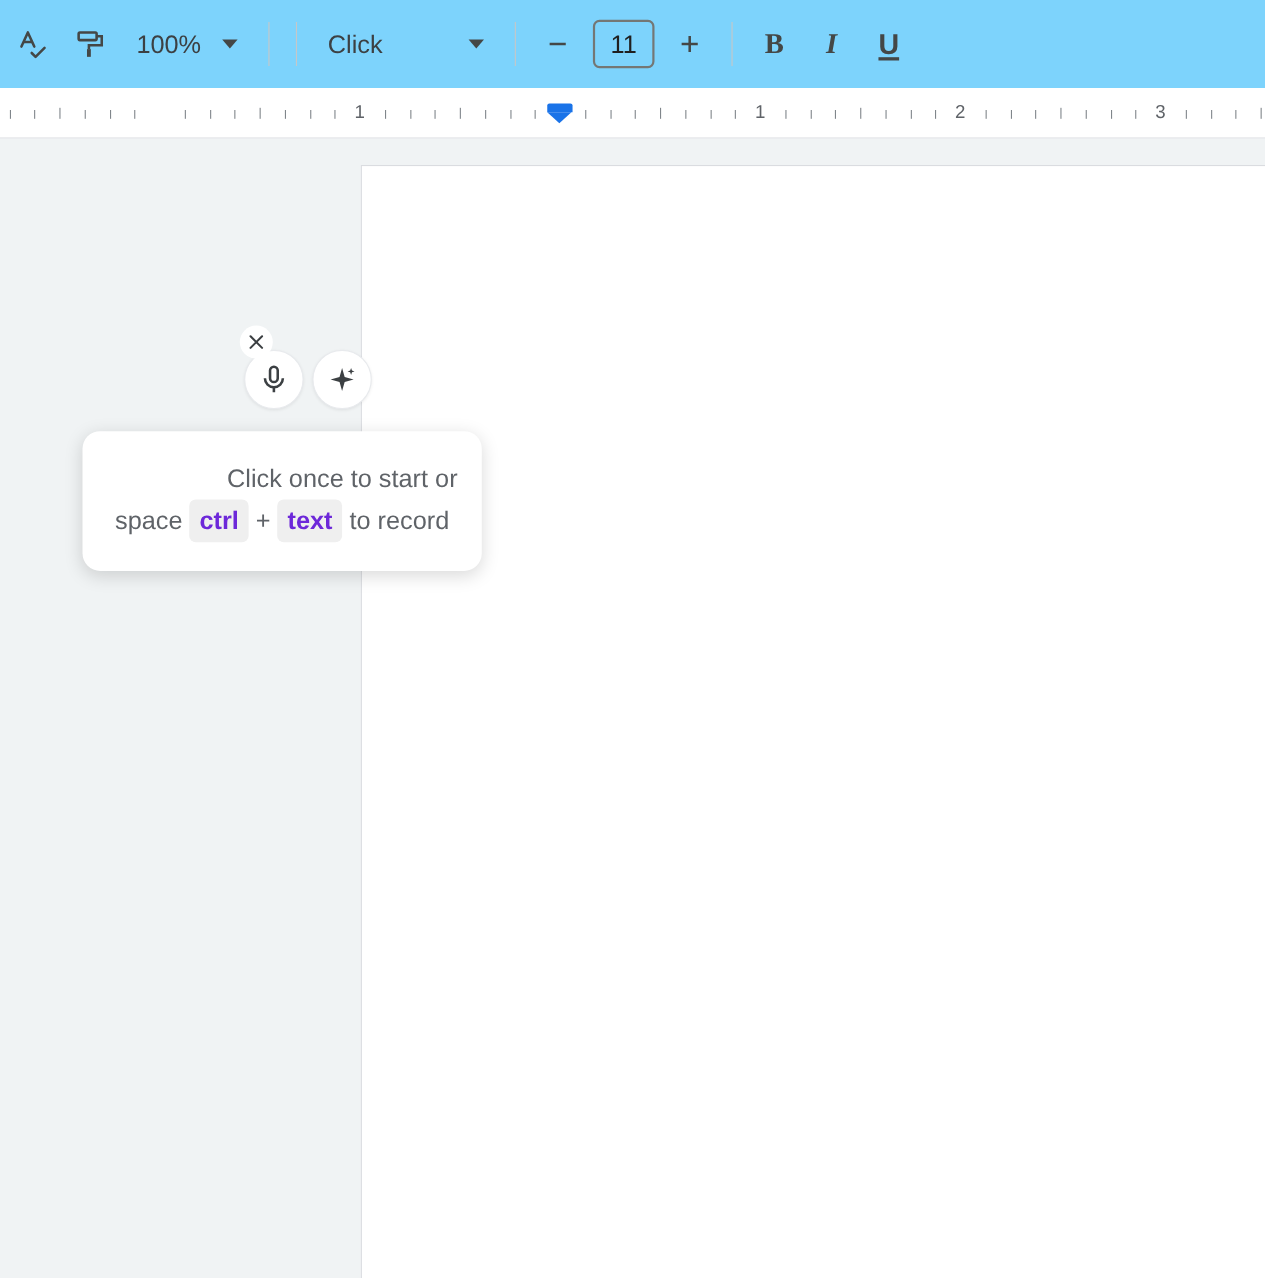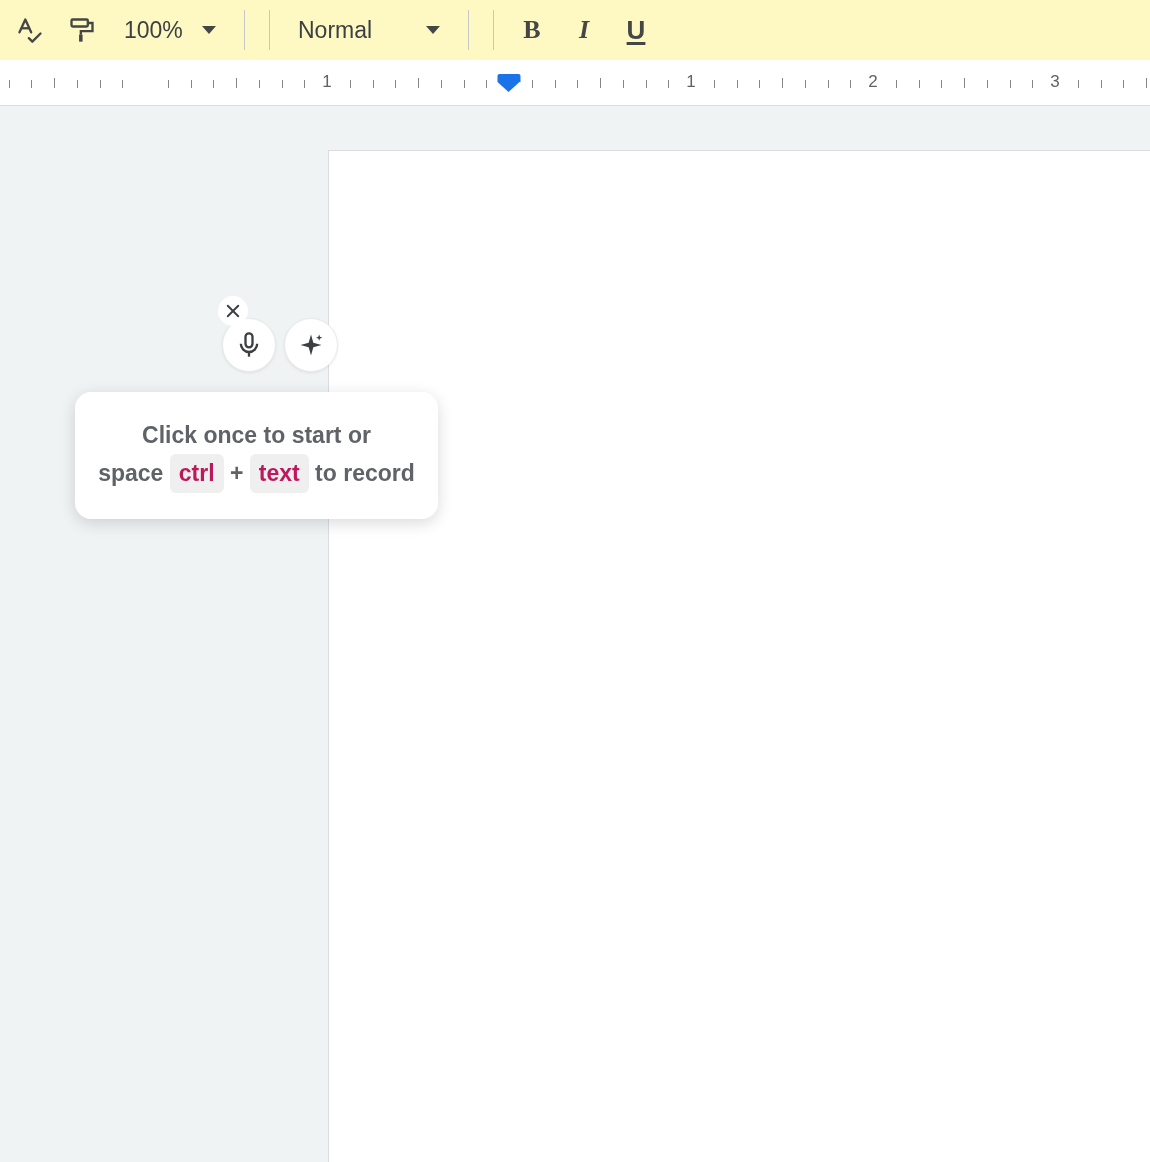--- a/index.html
+++ b/index.html
@@ -9,22 +9,22 @@
       width: 1150px;
       height: 1162px;
       position: relative;
       background: #f0f3f4;
     }
     
     
     .toolbar {
       display: flex;
       align-items: center;
-      height: 60px;
-      background: #fef9c3;
+      height: 80px;
+      background: #7dd3fc;
       padding: 4px 6px;
       gap: 4px;
     }
     
     .tb-btn {
       display: flex;
       align-items: center;
       justify-content: center;
       height: 48px;
       min-width: 48px;
@@ -203,23 +203,23 @@
       font-size: 23px;
       line-height: 1.55;
     }
     
     .kbd {
       display: inline-block;
       background: #efefef;
       border-radius: 6px;
       padding: 2px 9px;
       font-weight: 600;
-      color: #be185d;
-    }
-    .tip-bold { font-weight: 700; }
+      color: #6d28d9;
+    }
+    .tip-bold { font-weight: 400; text-align: right; }
     
     svg { display: block; }
   </style>
 </head>
 <body>
 
 <div class="toolbar">
 
   <div class="tb-btn">
     <svg width="28" height="28" viewBox="0 0 24 24" fill="none" stroke="#444746" stroke-width="2">
@@ -241,26 +241,40 @@
     <span class="tb-dropdown-label">100%</span>
     <span class="triangle-down"></span>
   </div>
 
   <div class="tb-sep"></div>
 
 
   <div class="tb-sep"></div>
 
   <div class="tb-dropdown" style="min-width:170px;">
-    <span class="tb-dropdown-label">Normal</span>
+    <span class="tb-dropdown-label">Click</span>
     <span class="triangle-down"></span>
   </div>
 
   <div class="tb-sep"></div>
 
+  <div class="font-size-group">
+    <div class="tb-btn">
+      <svg width="22" height="22" viewBox="0 0 24 24">
+          <line x1="4" y1="12" x2="20" y2="12" stroke="#444746" stroke-width="2.5"></line>
+        </svg>
+    </div>
+    <input class="font-size-input" value="11" style="">
+    <div class="tb-btn">
+      <svg width="22" height="22" viewBox="0 0 24 24">
+          <line x1="4" y1="12" x2="20" y2="12" stroke="#444746" stroke-width="2.5"></line>
+          <line x1="12" y1="4" x2="12" y2="20" stroke="#444746" stroke-width="2.5"></line>
+        </svg>
+    </div>
+  </div>
 
   <div class="tb-sep"></div>
 
   <div class="tb-btn bold">
     <span>B</span>
   </div>
   <div class="tb-btn italic">
     <span>I</span>
   </div>
   <div class="tb-btn underline">

